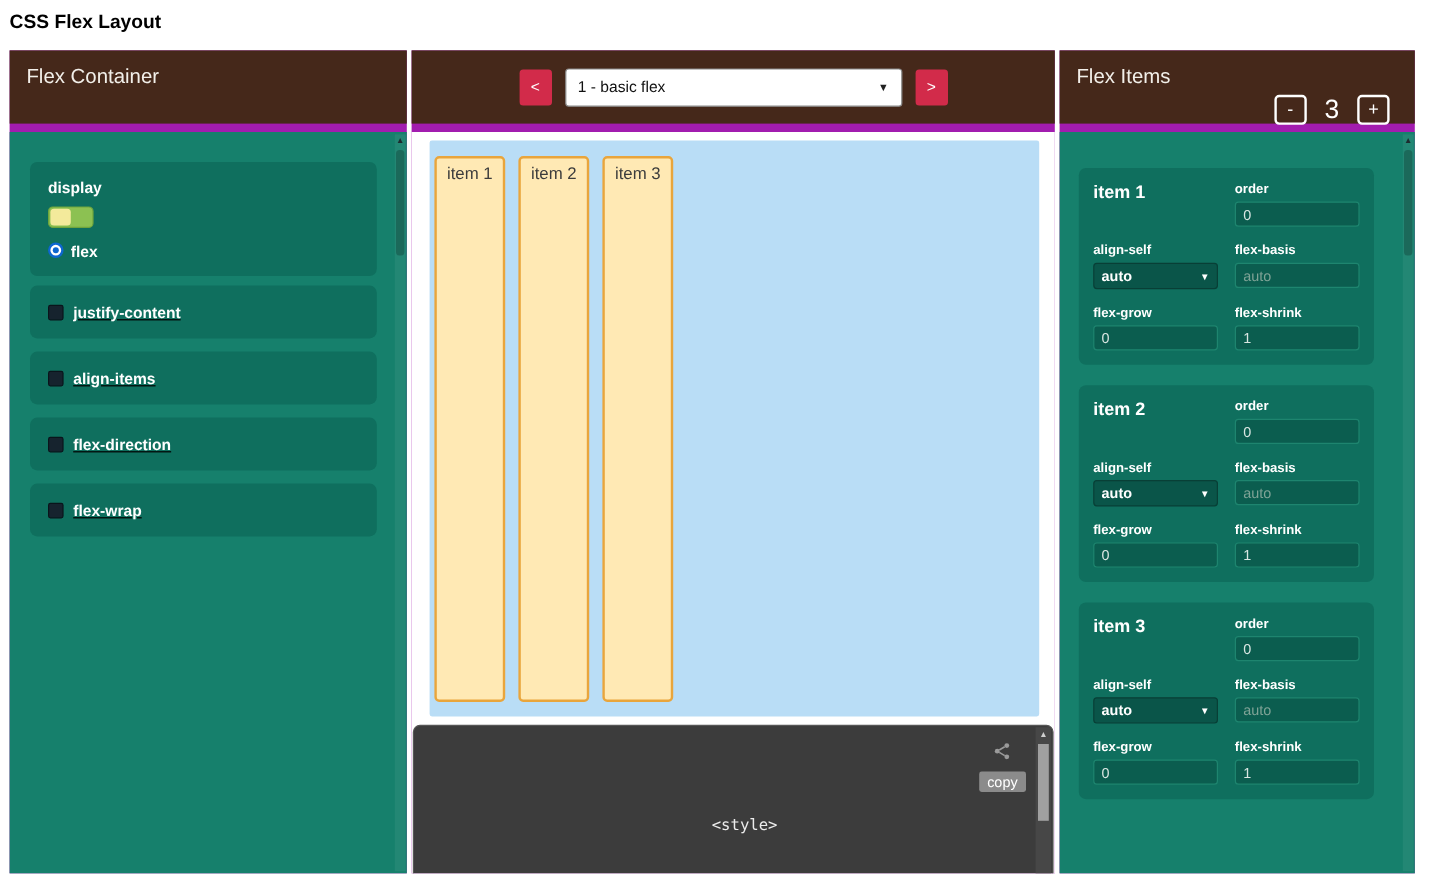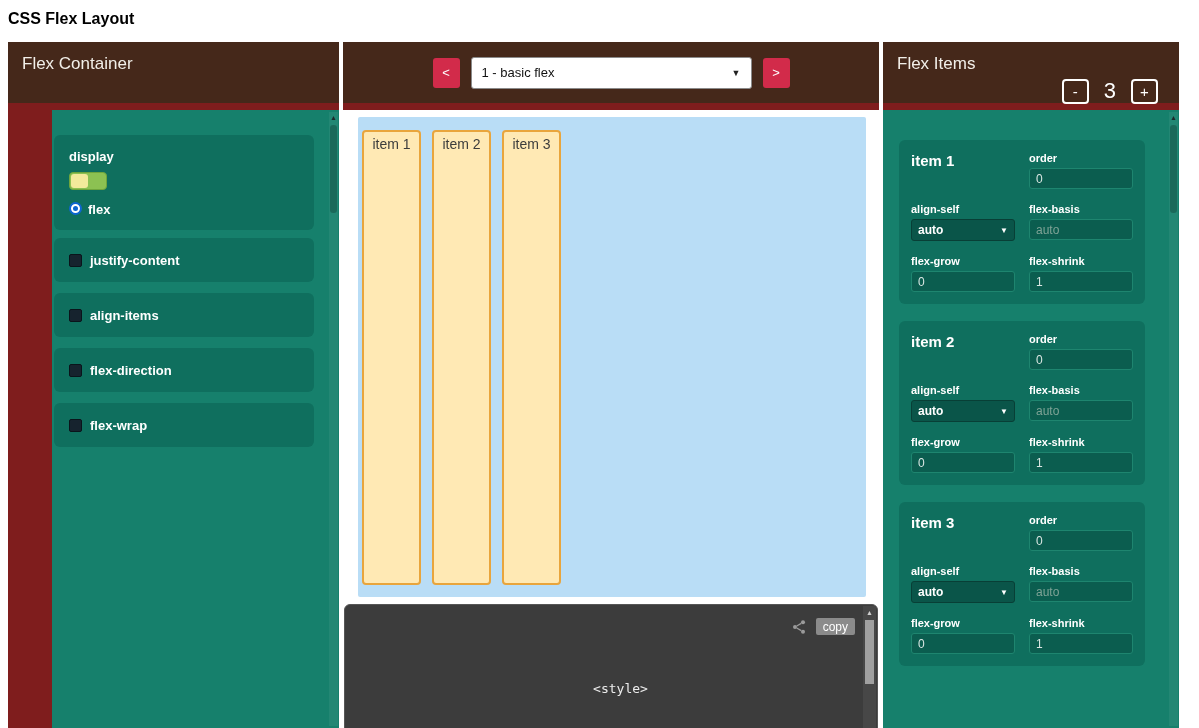--- a/index.html
+++ b/index.html
@@ -1,64 +1,64 @@
 <!DOCTYPE html>
 <html><head>
 <meta charset="utf-8">
 <style>
   * { margin:0; padding:0; box-sizing:border-box; }
   html,body { width:1199px; height:728px; overflow:hidden; }
   body { background:#fff; font-family:"Liberation Sans", sans-serif; position:relative; }
 
   .page-title { position:absolute; top:10px; left:8px; font-size:16px; font-weight:bold; color:#000; }
 
-  .col { position:absolute; top:42px; bottom:0; display:flex; flex-direction:column; background:#7f1d1d; }
+  .col { position:absolute; top:42px; bottom:0; display:flex; flex-direction:column; background:#a21caf; }
   .col-left  { left:8px;   width:331px; }
   .col-mid   { left:343px; width:536px; }
   .col-right { left:883px; width:296px; }
 
   .panel-header { height:61px; background:#45281a; color:#f2efe9; flex:none; margin-bottom:7px; position:relative; }
   .panel-title { position:absolute; top:12px; left:14px; font-size:17px; }
 
   .panel-body { flex:1; background:#16806c; position:relative; overflow:hidden; }
-  .left-body  { padding:25px 25px 0 2px;margin-left:44px; }
+  .left-body  { padding:25px 25px 0 17px; }
   .right-body { padding:30px 34px 0 16px; }
 
   
   .panel-scroll { position:absolute; top:2px; right:1px; bottom:2px; width:9px; background:rgba(255,255,255,0.06); }
   .panel-scroll .scroll-arrow { display:block; text-align:center; font-size:7px; color:#1d2b2e; padding-top:2px; }
   .panel-scroll .scroll-thumb { position:absolute; top:13px; left:1px; width:7px; height:88px; background:rgba(0,0,0,0.22); border-radius:3px; }
 
   
   .card { background:#0f6f5e; border-radius:6px; }
   .display-card { padding:14px 15px 13px 15px; margin-bottom:8px; }
   .display-label { font-size:13px; font-weight:bold; color:#fff; margin-bottom:8px; }
   .toggle { width:38px; height:18px; background:#8cc152; border:1px solid #6fa53c; border-radius:4px; position:relative; margin-bottom:12px; cursor:pointer; }
   .toggle-knob { position:absolute; left:1px; top:1px; width:17px; height:14px; background:#f3ea9b; border-radius:3px; }
   .radio-row { display:flex; align-items:flex-start; gap:6px; }
   .radio { width:13px; height:13px; border-radius:50%; background:#fff; border:2px solid #0d66d0; display:flex; align-items:center; justify-content:center; flex:none; }
   .radio-dot { width:5px; height:5px; border-radius:50%; background:#0d66d0; }
   .radio-label { font-size:13px; font-weight:bold; color:#fff; }
-  .option-card { height:44px; display:flex; align-items:center; gap:8px; padding:0 15px; margin-bottom:11px; }
+  .option-card { height:44px; display:flex; align-items:center; gap:8px; padding:0 15px; margin-bottom:11px;text-decoration:underline; }
   .checkbox { width:13px; height:13px; background:#16232e; border:1px solid #0a141b; border-radius:2px; flex:none; cursor:pointer; }
   .option-label { font-size:13px; font-weight:bold; color:#fff; }
 
   
   .mid-header { display:flex; align-items:center; justify-content:center; gap:11px; }
   .nav-btn { width:27px; height:30px; background:#d22b4a; color:#fff; border:none; border-radius:3px; font-size:13px; font-family:inherit; cursor:pointer; }
   .demo-select { width:281px; height:32px; background:#fff; border:1px solid #8a8a8a; border-radius:3px; display:flex; align-items:center; justify-content:space-between; padding:0 10px; font-size:13px; color:#111; cursor:pointer; }
   .demo-caret { font-size:9px; color:#222; }
 
   
   .mid-body { flex:1; background:#fff; position:relative; overflow:hidden; }
   .flex-preview { margin:7px 13px 0 15px; height:480px; background:#b9ddf6; display:flex; align-items:stretch; gap:11px; padding:13px 4px 12px 4px; border-radius:2px; }
   .flex-item { width:59px; flex:none; background:#ffe9b4; border:2px solid #e9a53c; border-radius:4px; font-size:14px; color:#3c3c3c; text-align:center; padding-top:4px; }
 
   .code-panel { margin:7px 1px 0 1px; height:150px; background:#3c3c3c; border:1px solid #565656; border-radius:6px; position:relative; overflow:hidden; }
-  .code-toolbar { position:absolute; top:13px; right:22px; display:flex; align-items:center; gap:9px; }
+  .code-toolbar { position:absolute; top:13px; right:22px; display:flex; align-items:center; gap:9px;flex-direction:column; }
   .copy-btn { background:#8b8b8b; color:#fff; border:none; border-radius:2px; font-size:12px; height:17px; padding:0 7px; font-family:inherit; cursor:pointer; }
   .code-area { margin:36px 0 0 19px; font-family:"DejaVu Sans Mono", monospace; font-size:13px; line-height:19px; color:#ececec; white-space:pre; }
   .code-line { min-height:19px;text-align:center; }
   .code-scrollbar { position:absolute; top:1px; right:1px; bottom:0; width:13px; background:#474747; }
   .code-scrollbar .scroll-arrow { display:block; text-align:center; font-size:7px; color:#cfcfcf; padding-top:3px; }
   .code-thumb { position:absolute; top:14px; left:2px; width:9px; height:64px; background:#a0a0a0; }
 
   
   .count-controls { position:absolute; right:21px; top:36px; display:flex; align-items:center; gap:15px; }
   .count-btn { width:27px; height:25px; background:transparent; border:2px solid #fff; border-radius:4px; color:#fff; font-size:15px; line-height:1; display:flex; align-items:center; justify-content:center; padding:0; font-family:inherit; cursor:pointer; }

